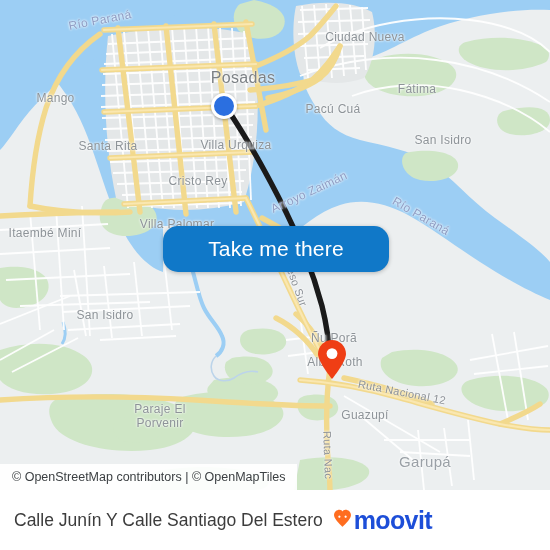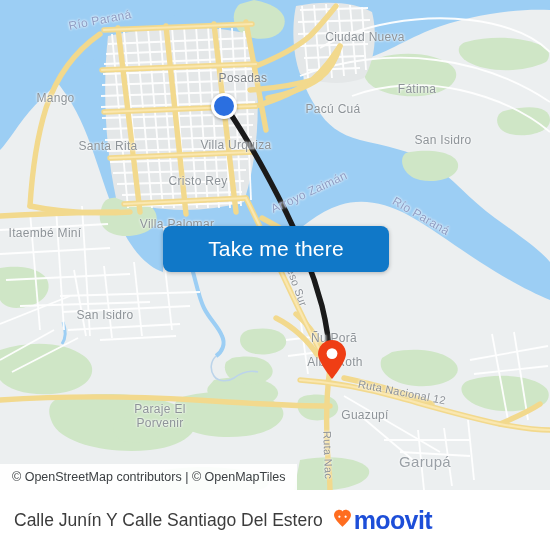--- a/index.html
+++ b/index.html
@@ -25,21 +25,21 @@
     position: absolute;
     color: #9aa0a6;
     font-family: "Liberation Sans", sans-serif;
     white-space: nowrap;
     letter-spacing: .3px;
     pointer-events: none;
     text-shadow: 0 0 3px rgba(255,255,255,.95), 0 0 2px rgba(255,255,255,.95);
     transform: translate(-50%, -50%);
   }
   .lbl.place  { font-size: 12px; color: #8d9398; }
-  .lbl.city   { font-size: 12px; color: #7c8185; }
+  .lbl.city   { font-size: 16px; color: #7c8185; }
   .lbl.town   { font-size: 15px; color: #9aa0a6; }
   .lbl.water  { font-size: 12px; color: #8f9dc4; }
   .lbl.road   { font-size: 11px; color: #8b9096; }
   .lbl.two    { line-height: 14px; white-space: normal; text-align: center; }
 
   
   #origin-dot {
     position: absolute;
     left: 224px; top: 106px;
     width: 26px; height: 26px;
@@ -63,21 +63,21 @@
     margin-left: -15px; margin-top: -40px;
   }
 
   
   #take-me-there {
     position: absolute;
     left: 163px; top: 226px;
     width: 226px; height: 46px;
     background: #1078c8;
     border: none;
-    border-radius: 8px;
+    border-radius: 15px;
     color: #ffffff;
     font-family: "Liberation Sans", sans-serif;
     font-size: 21px;
     line-height: 46px;
     text-align: center;
     cursor: pointer;
     box-shadow: 0 1px 4px rgba(0,0,0,.25);
     letter-spacing: .2px;
   }
 

